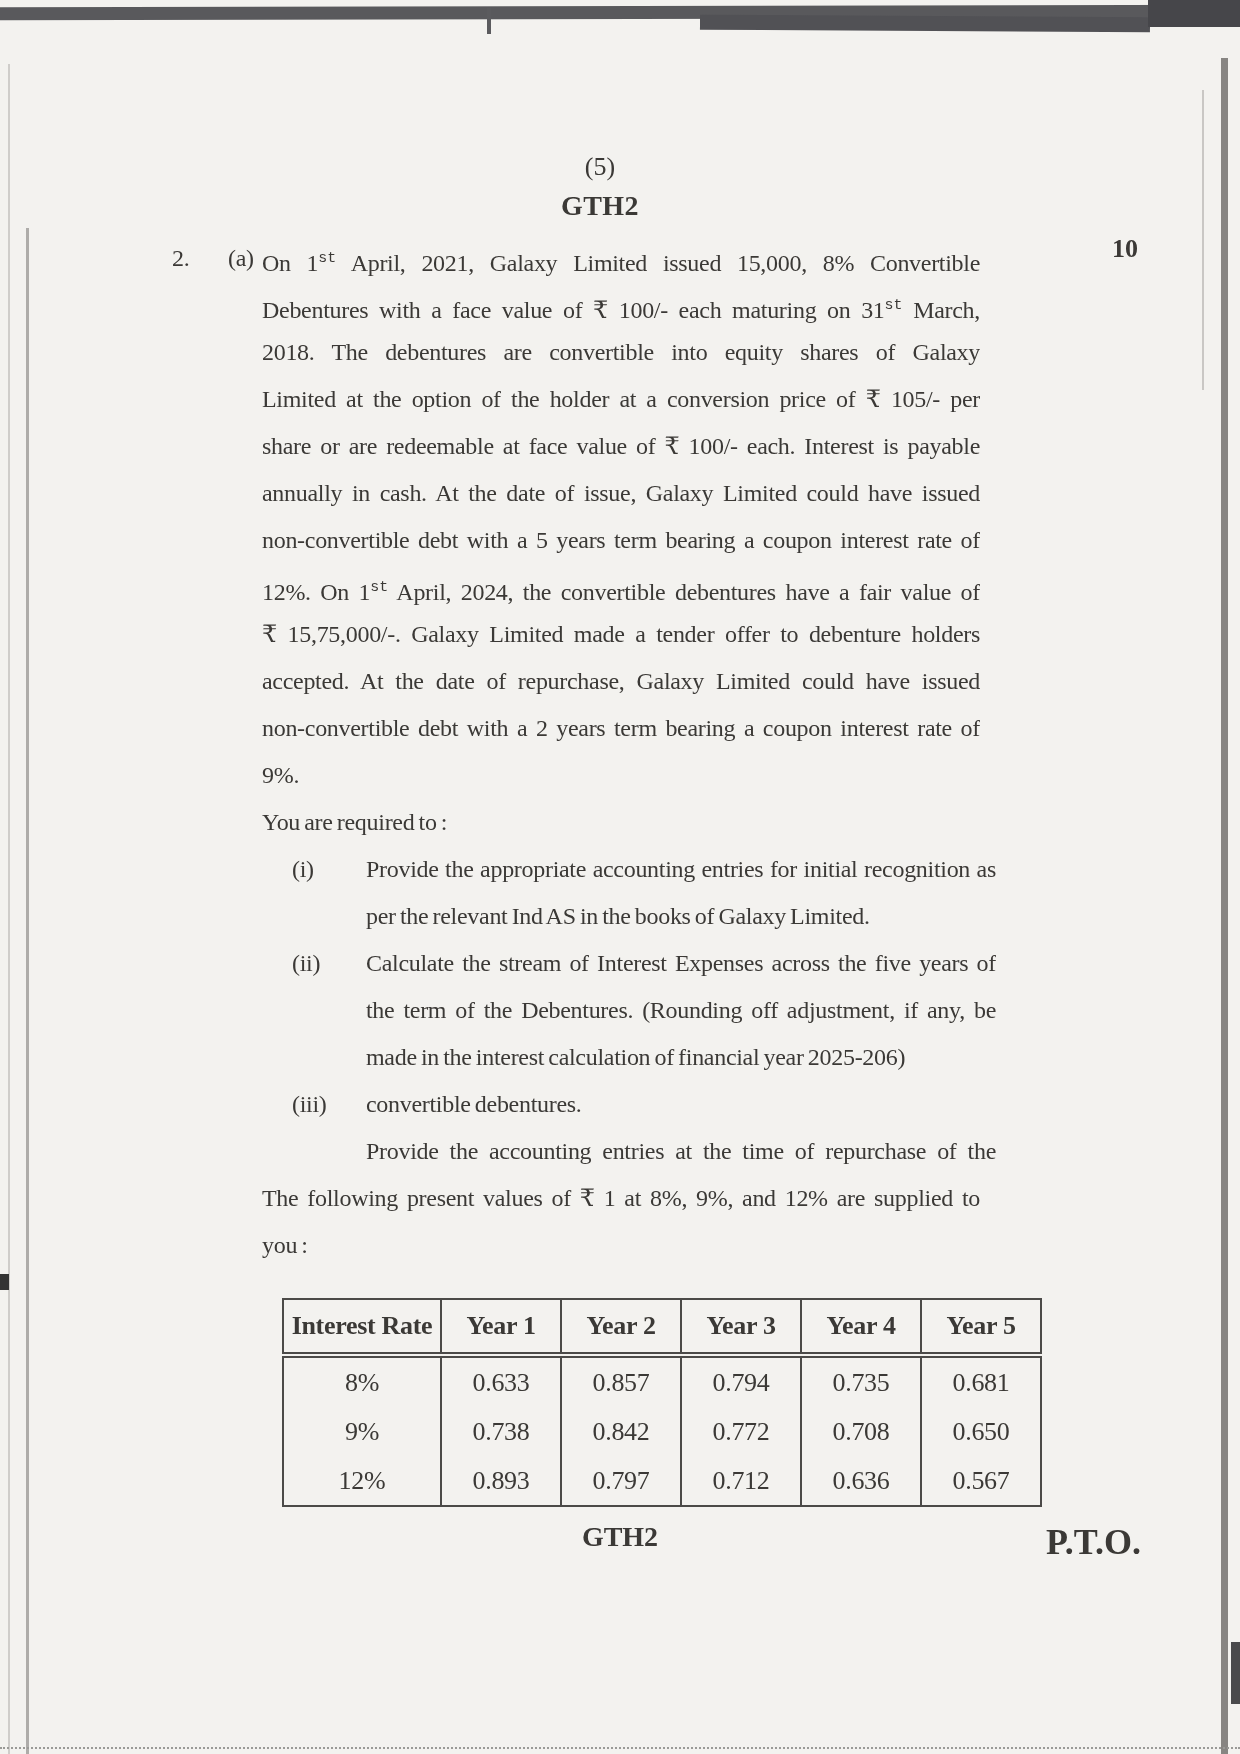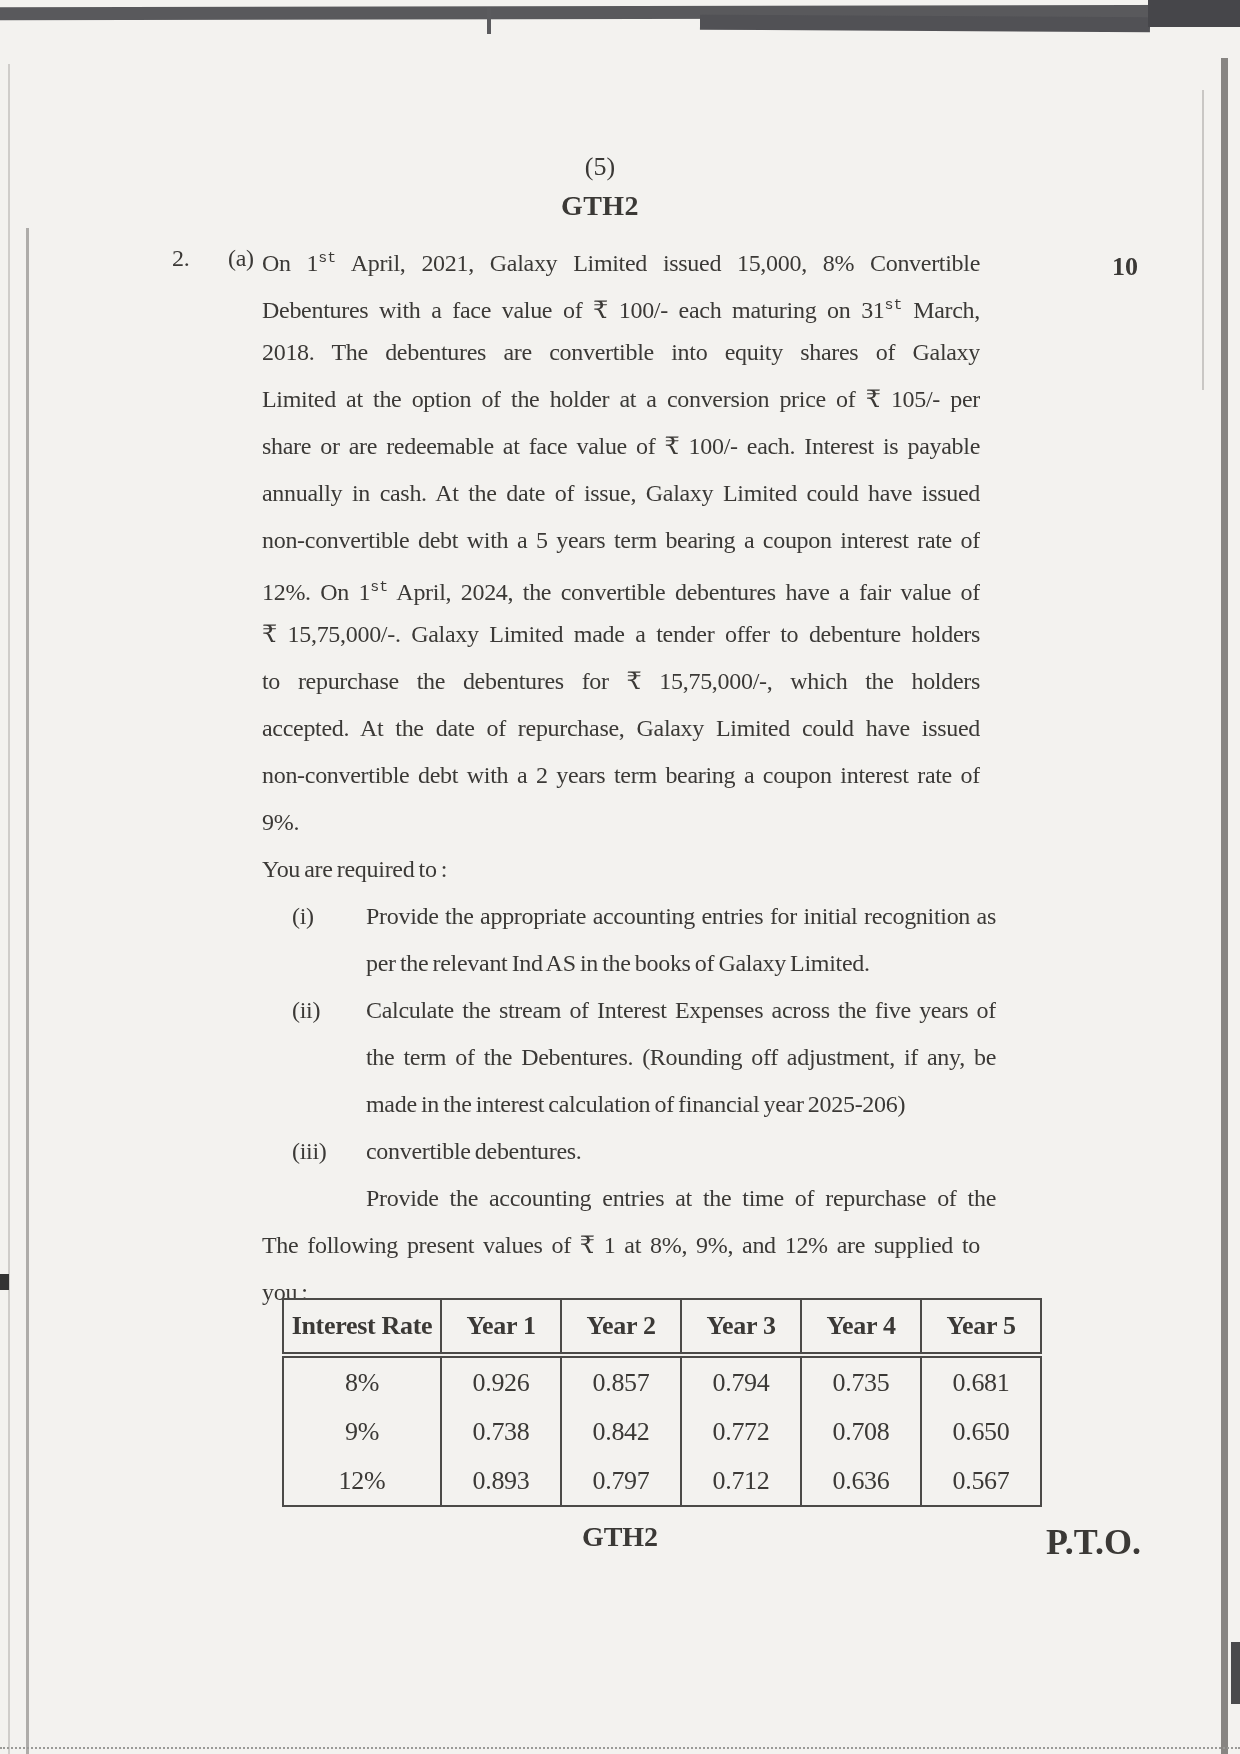--- a/index.html
+++ b/index.html
@@ -23,21 +23,21 @@
   .scan-left-blob{position:absolute;left:0;top:1274px;width:9px;height:16px;background:#333;}
   .scan-bottom-dots{position:absolute;left:0;top:1747px;width:100%;height:0;border-top:2px dotted #9a9a97;}
   .scan-br-nub{position:absolute;left:1231px;top:1642px;width:9px;height:62px;background:#4a4a4c;}
 
   
   .center-band{position:absolute;left:0;width:1200px;text-align:center;}
   .pagenum{top:152px;font-size:26px;}
   .hcode{top:190px;font-size:28px;font-weight:bold;letter-spacing:0.5px;}
   .fband{position:absolute;left:0;width:1240px;text-align:center;top:1521px;font-size:28px;font-weight:bold;}
   .pto{position:absolute;left:1046px;top:1521px;font-size:36px;font-weight:bold;}
-  .marks{position:absolute;left:1112px;top:243px;height:47px;line-height:47px;font-size:26px;font-weight:bold;}
+  .marks{position:absolute;left:1112px;top:225px;height:47px;line-height:47px;font-size:26px;font-weight:bold;}
 
   
   .qblock{position:absolute;left:172px;top:235px;width:812px;font-size:24px;letter-spacing:-0.3px;word-spacing:-1.5px;}
   .qnum{position:absolute;left:0;top:0;height:47px;line-height:47px;}
   .qpart{position:absolute;left:56px;top:0;height:47px;line-height:47px;}
   .qcol{margin-left:90px;width:718px;}
   .line{height:47px;line-height:47px;overflow:hidden;white-space:nowrap;}
   .jline{text-align:justify;white-space:normal;}
   .jline::after{content:"";display:inline-block;width:100%;height:0;}
   .lline{text-align:left;}
@@ -91,21 +91,20 @@
     <div class="qcol">
       <div class="line jline">On 1<sup>st</sup> April, 2021, Galaxy Limited issued 15,000, 8% Convertible</div>
       <div class="line jline">Debentures with a face value of ₹ 100/- each maturing on 31<sup>st</sup> March,</div>
       <div class="line jline">2018. The debentures are convertible into equity shares of Galaxy</div>
       <div class="line jline">Limited at the option of the holder at a conversion price of ₹ 105/- per</div>
       <div class="line jline">share or are redeemable at face value of ₹ 100/- each. Interest is payable</div>
       <div class="line jline">annually in cash. At the date of issue, Galaxy Limited could have issued</div>
       <div class="line jline">non-convertible debt with a 5 years term bearing a coupon interest rate of</div>
       <div class="line jline">12%. On 1<sup>st</sup> April, 2024, the convertible debentures have a fair value of</div>
       <div class="line jline">₹ 15,75,000/-. Galaxy Limited made a tender offer to debenture holders</div>
-      <div class="line jline">to repurchase the debentures for ₹ 15,75,000/-, which the holders</div>
       <div class="line jline">accepted. At the date of repurchase, Galaxy Limited could have issued</div>
       <div class="line jline">non-convertible debt with a 2 years term bearing a coupon interest rate of</div>
       <div class="line lline">9%.</div>
 
       <div class="line lline">You are required to :</div>
 
       <div class="item">
         <span class="ilabel">(i)</span>
         <div class="ilines">
           <div class="line jline">Provide the appropriate accounting entries for initial recognition as</div>
@@ -142,21 +141,21 @@
         <th class="col-year">Year 1</th>
         <th class="col-year">Year 2</th>
         <th class="col-year">Year 3</th>
         <th class="col-year">Year 4</th>
         <th class="col-year">Year 5</th>
       </tr>
     </thead>
     <tbody>
       <tr>
         <td>8%</td>
-        <td>0.926</td>
+        <td>0.633</td>
         <td>0.857</td>
         <td>0.794</td>
         <td>0.735</td>
         <td>0.681</td>
       </tr>
       <tr>
         <td>9%</td>
         <td>0.738</td>
         <td>0.842</td>
         <td>0.772</td>

